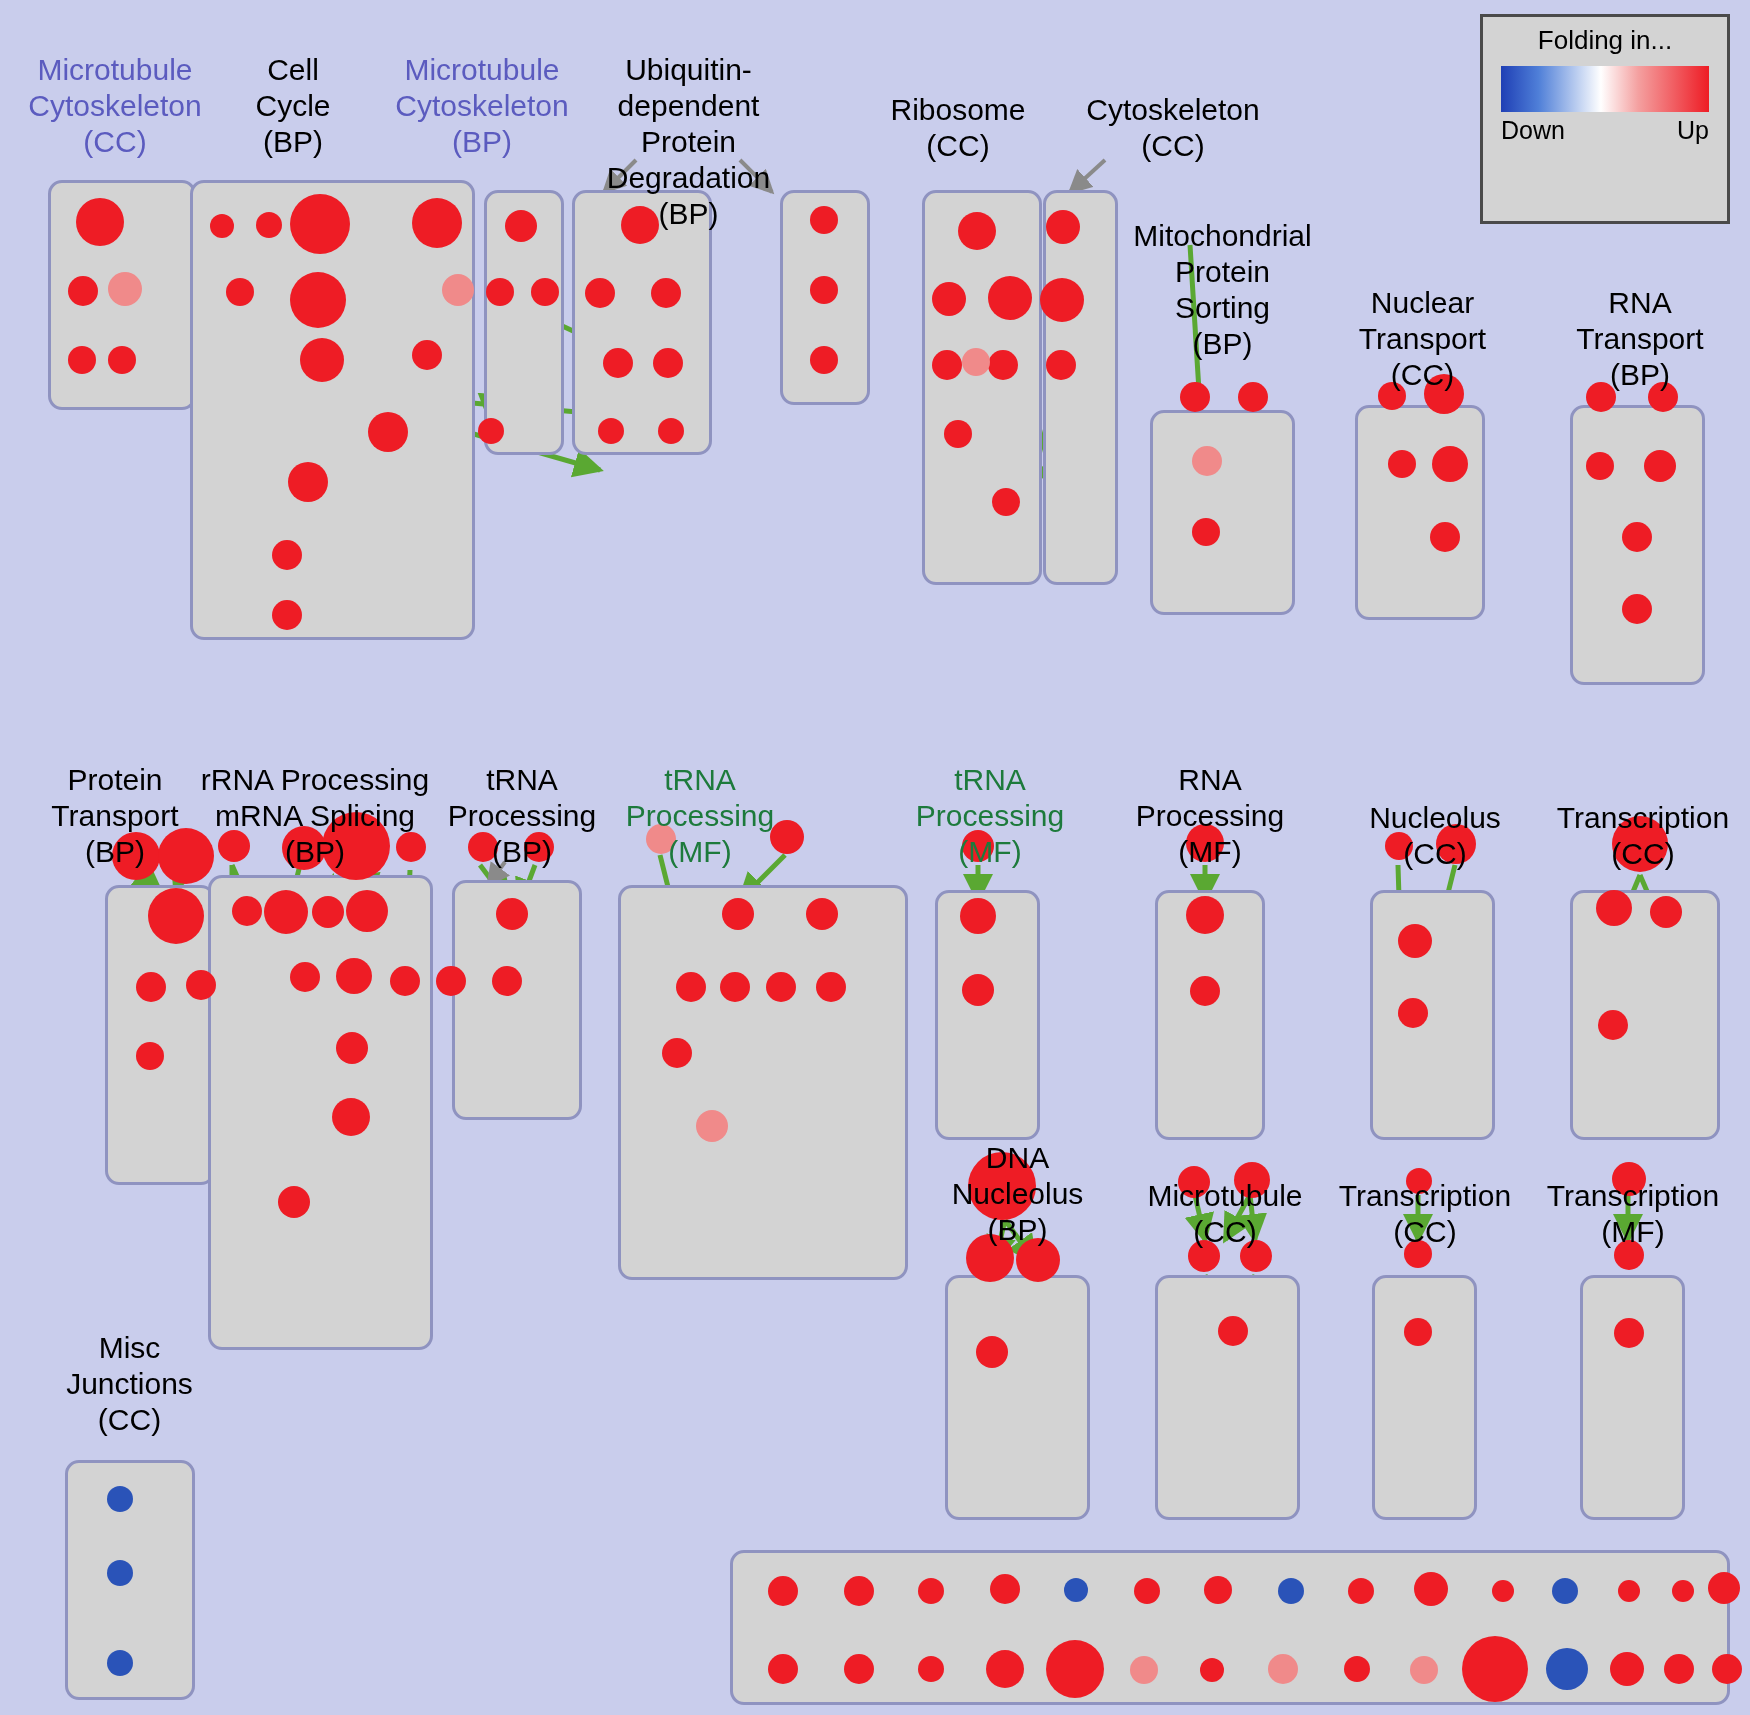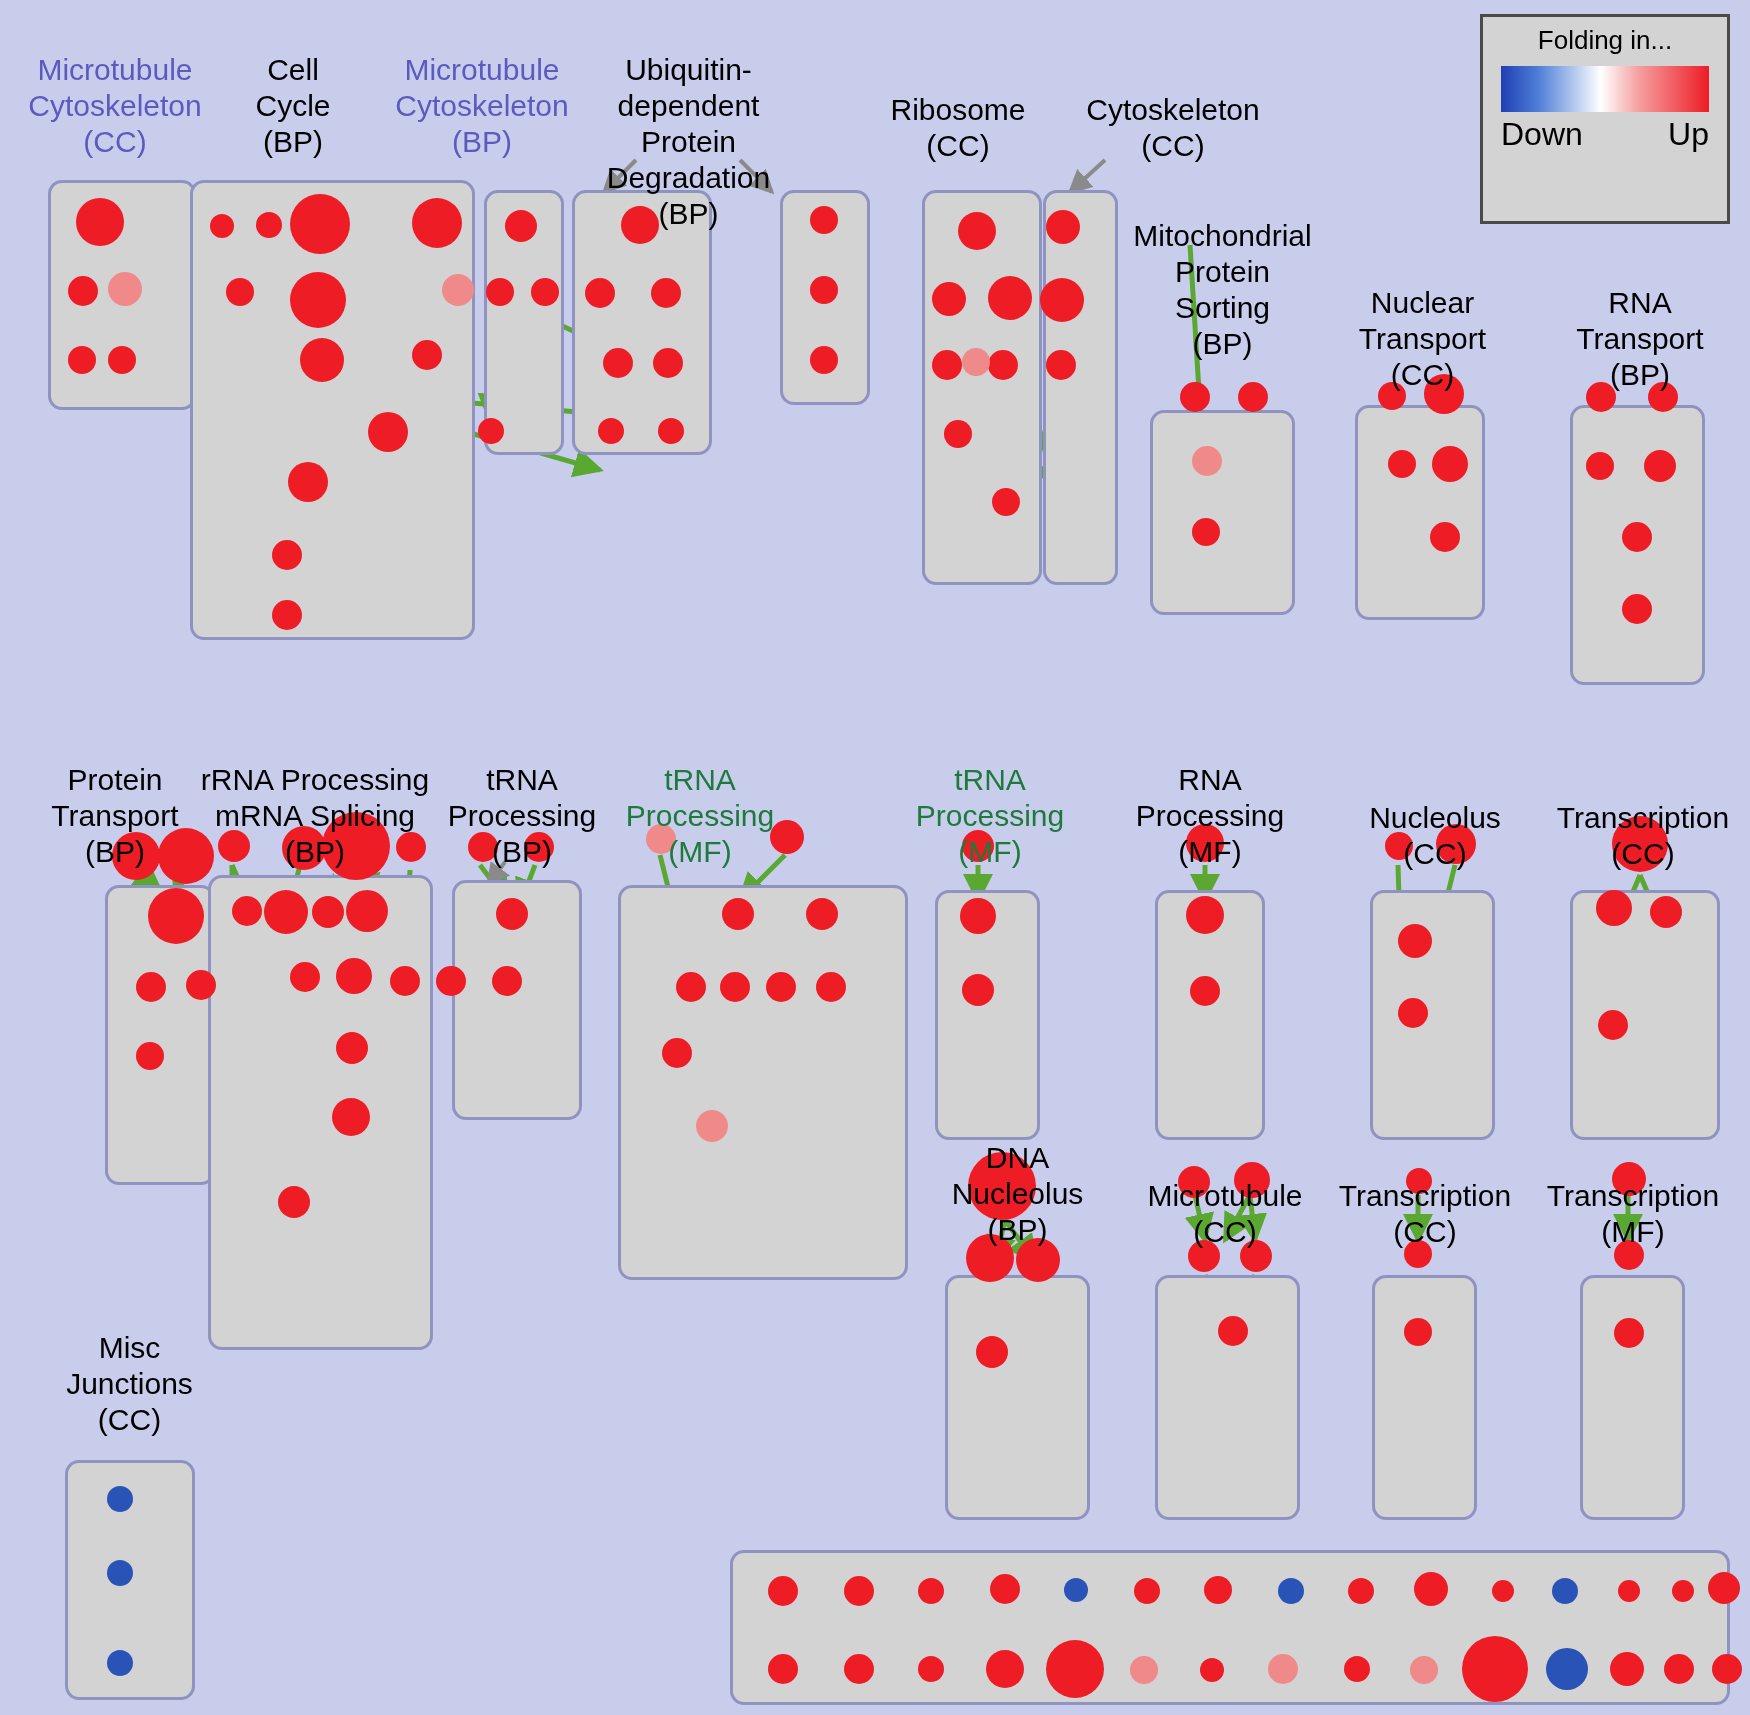--- a/index.html
+++ b/index.html
@@ -43,21 +43,21 @@
     text-align:center;
   }
   .legend-title{font-size:26px;margin-top:8px;color:#000;}
   .legend-bar{
     margin:10px auto 4px auto;
     width:208px;height:46px;
     background:linear-gradient(to right,#1f3fb5 0%,#4f7fd8 18%,#ffffff 48%,#f4a0a0 66%,#ee1c25 100%);
   }
   .legend-ends{
     display:flex;justify-content:space-between;
-    width:208px;margin:0 auto;font-size:32px;
+    width:208px;margin:0 auto;font-size:25px;
   }
   .legend-sub{font-size:22px;line-height:26px;margin-top:2px;}
   .blocktext{
     position:absolute;
     font-size:30px;
     line-height:38px;
     color:#000;
     white-space:pre-line;
     text-align:left;
   }

